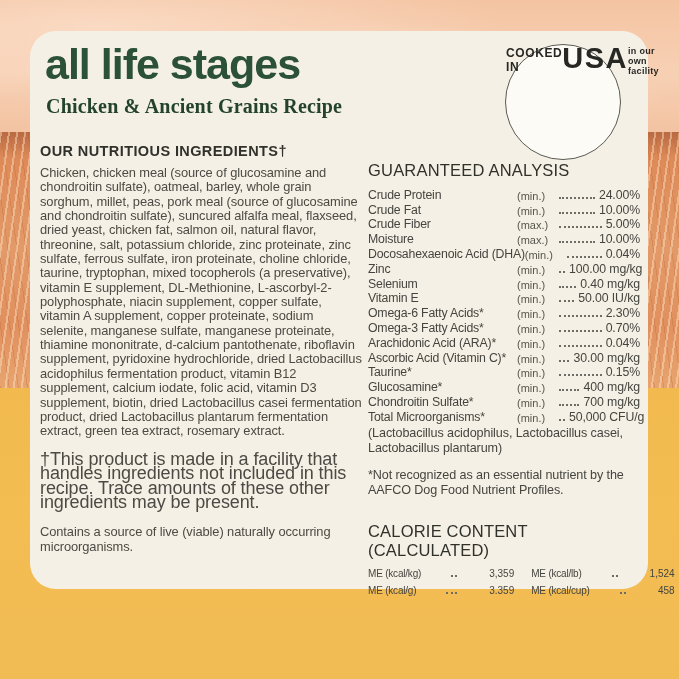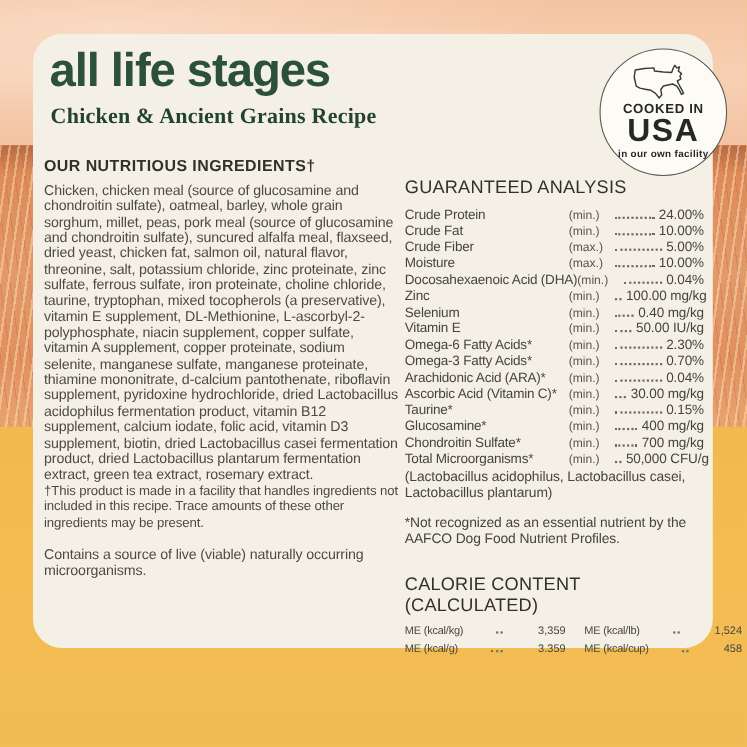--- a/index.html
+++ b/index.html
@@ -44,37 +44,37 @@
   }
   .subtitle {
     position: absolute; left: 16px; top: 64px;
     font-family: "Liberation Serif", serif;
     font-size: 20px; font-weight: 700; letter-spacing: 0.2px;
     color: #24432e;
   }
 
   
   .badge {
-    position: absolute; left: 515px; top: 13px; width: 116px; height: 116px;
+    position: absolute; left: 475px; top: 13px; width: 116px; height: 116px;
     background: #fdfbf5; border: 1.5px solid #5a5a54; border-radius: 50%;
-    display: flex; flex-direction: column; align-items: center;
+    display: flex; flex-direction: row; 
     color: #272724;
   }
   .badge svg { margin-top: 12px; }
   .badge-line1 { font-size: 12px; font-weight: 600; letter-spacing: 0.6px; margin-top: 1px; }
   .badge-line2 { font-size: 29px; font-weight: 800; letter-spacing: 1.5px; line-height: 0.95; }
   .badge-line3 { font-size: 9px; font-weight: 700; letter-spacing: 0.3px; margin-top: 1px; }
 
   
   .left-col { position: absolute; left: 10px; top: 112px; width: 322px; color: #4b4a44; }
   .ing-heading {
     font-size: 14.5px; font-weight: 700; letter-spacing: 0.4px; color: #31312c;
   }
   .ing-body { margin-top: 7px; font-size: 12.9px; line-height: 14.35px; letter-spacing: -0.1px; }
-  .ing-facility { font-size: 12px; line-height: 14.6px; letter-spacing: -0.1px; }
+  .ing-facility { margin-top: 13px; font-size: 18px; line-height: 14.6px; letter-spacing: -0.1px; }
   .ing-live { margin-top: 15px; font-size: 12.9px; line-height: 14.6px; letter-spacing: -0.1px; }
 
   
   .right-col { position: absolute; left: 338px; top: 130px; width: 272px; color: #454540; }
   .ga-heading, .cal-heading {
     font-size: 16.5px; font-weight: 400; letter-spacing: 0.2px; color: #31312c;
   }
   .ga-rows { margin-top: 7px; }
   .ga-row { display: flex; align-items: flex-end; height: 14.8px; font-size: 12.3px; white-space: nowrap; }
   .ga-name { flex: 0 0 auto; min-width: 149px; letter-spacing: -0.2px; }

